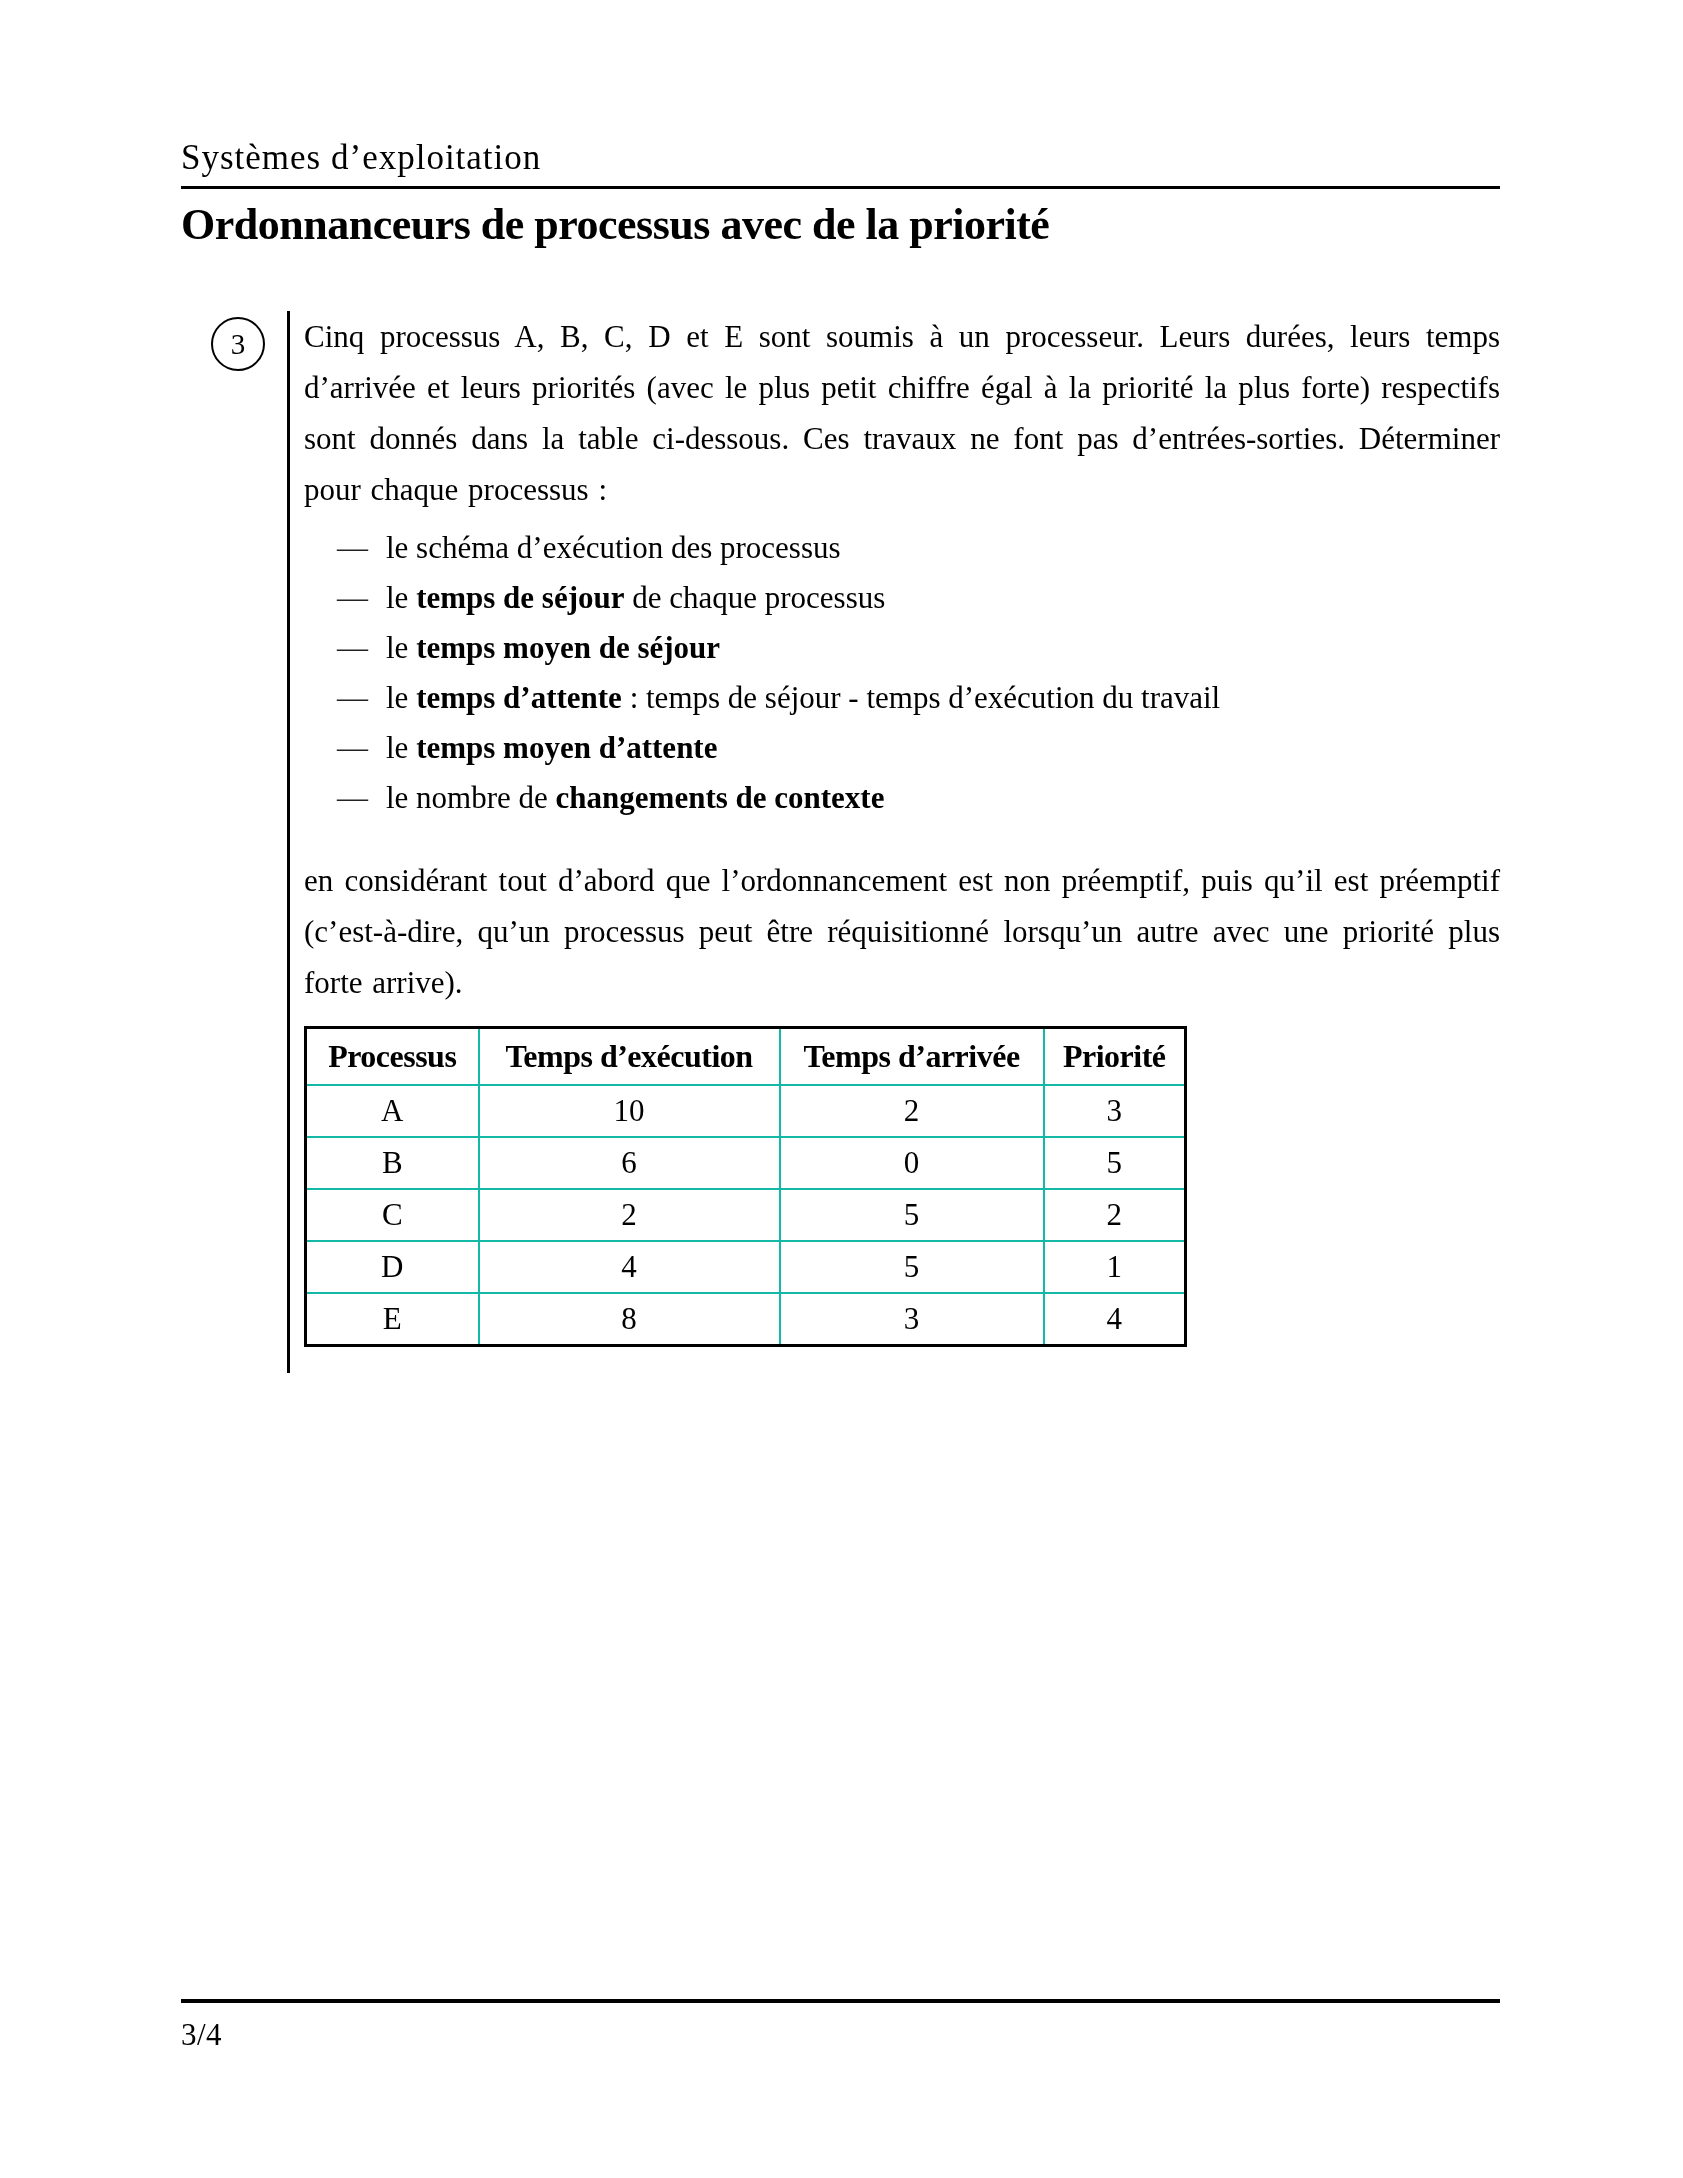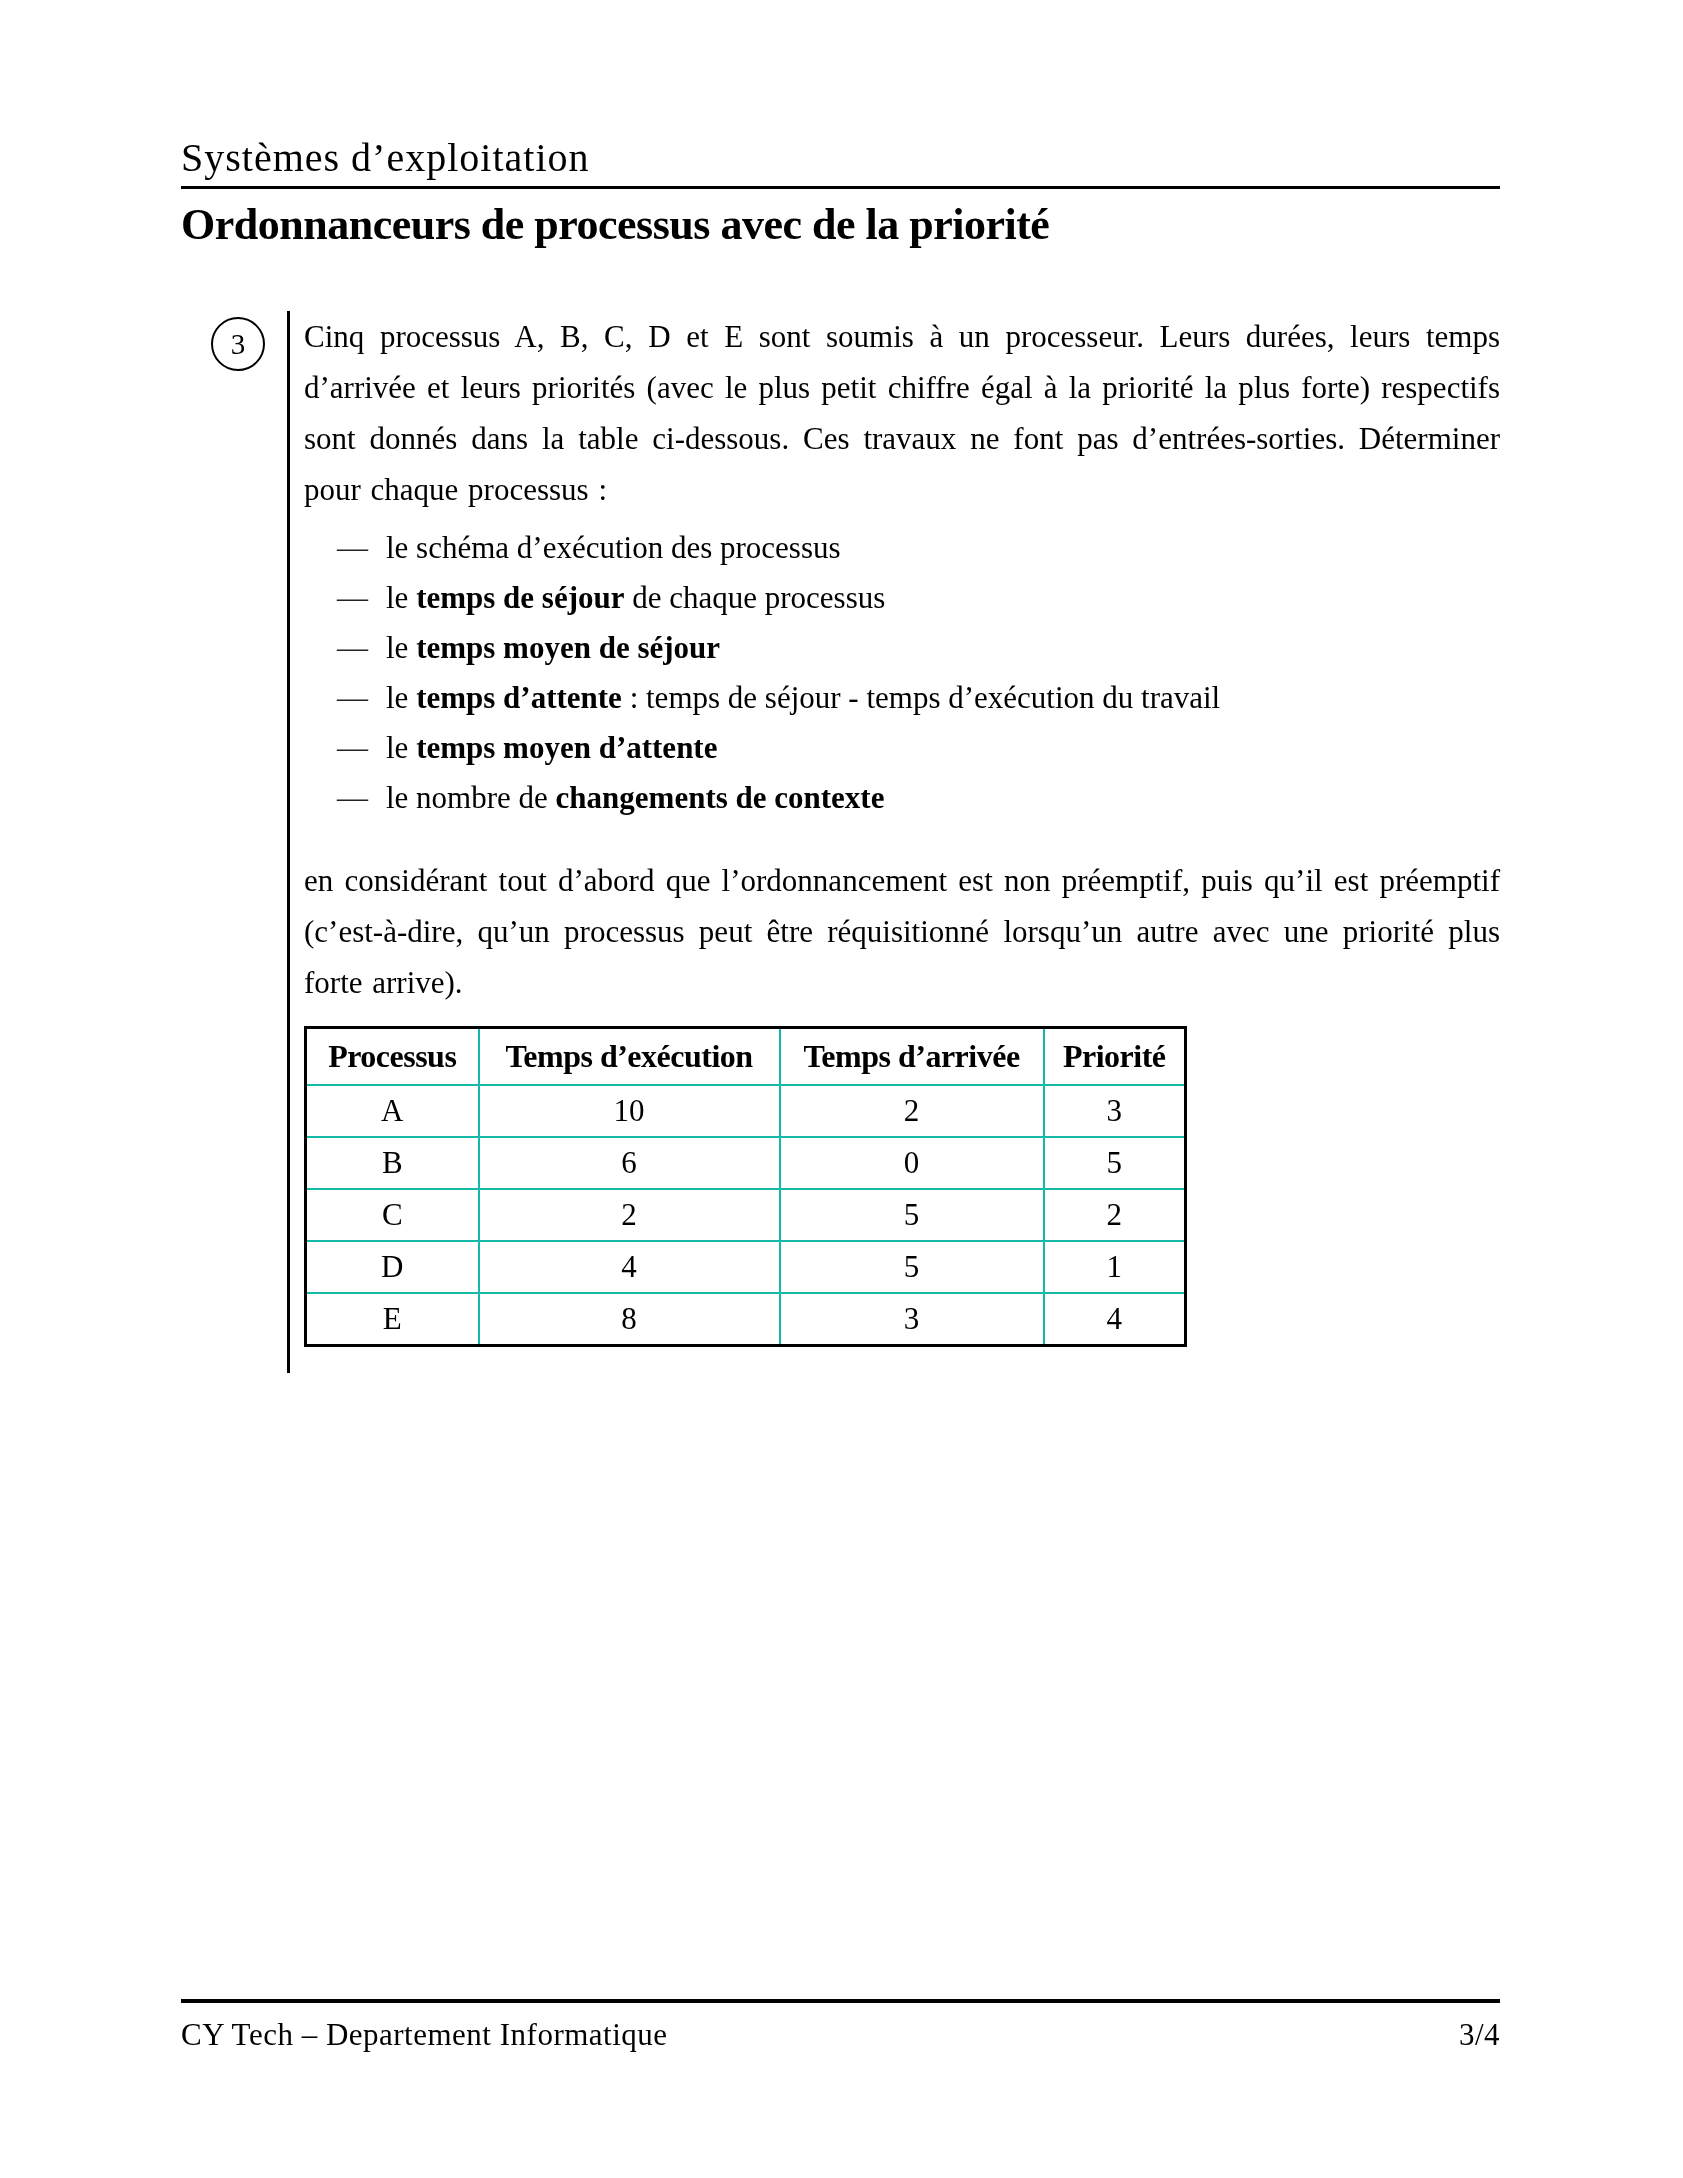--- a/index.html
+++ b/index.html
@@ -11,21 +11,21 @@
     color: #000000;
     font-family: "Liberation Serif", "DejaVu Serif", serif;
     overflow: hidden;
     margin: 0 auto;
   }
   .content {
     padding: 0 183px 0 181px;
   }
   .course {
     margin-top: 141px;
-    font-size: 40px;
+    font-size: 35px;
     line-height: 34px;
     letter-spacing: 1px;
   }
   .header-rule {
     border: none;
     border-top: 3px solid #000;
     margin: 11px 0 0 0;
   }
   .doc-title {
     margin: 10px 0 0 0;
@@ -207,17 +207,16 @@
               <td>4</td>
             </tr>
           </tbody>
         </table>
 
       </div>
     </div>
   </div>
 
   <div class="footer">
-    <span>CY Tech – Departement Informatique</span>
     <span>3/4</span>
   </div>
 </div>
 
 
 </body></html>

